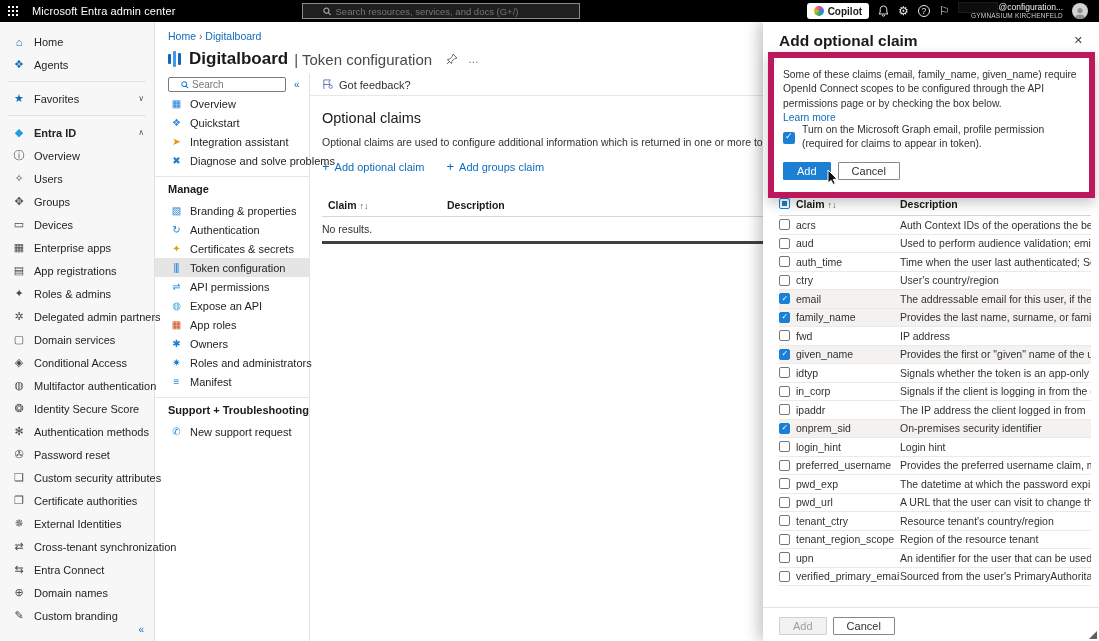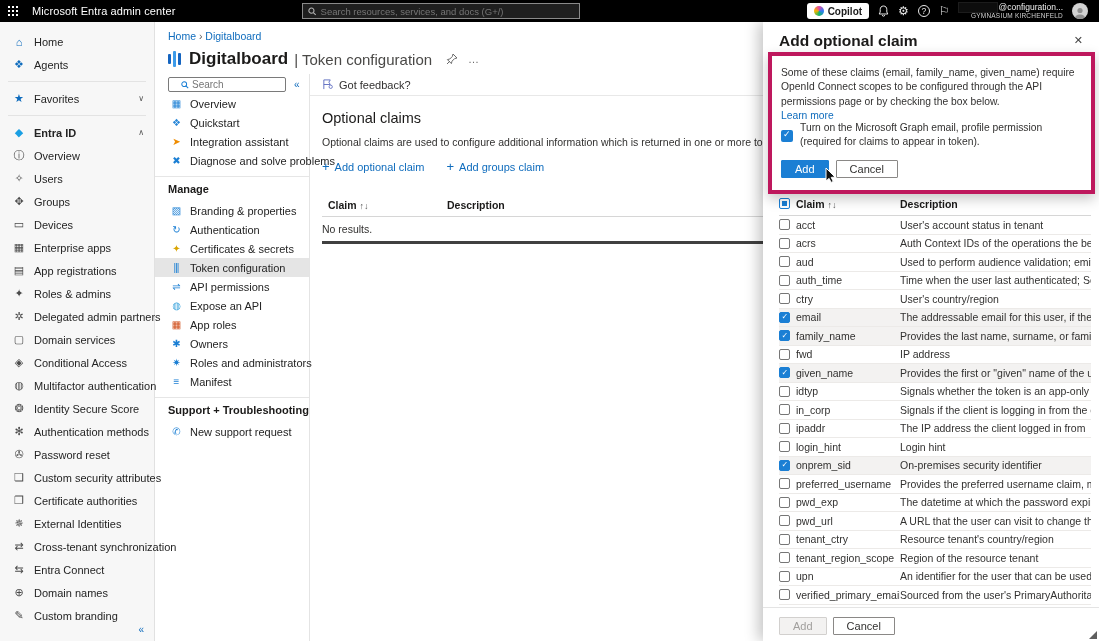--- a/index.html
+++ b/index.html
@@ -3,21 +3,21 @@
 <meta charset="utf-8">
 <style>
   * { box-sizing: border-box; margin: 0; padding: 0; }
   html,body { width:1099px; height:641px; overflow:hidden; }
   body { font-family:"Liberation Sans", sans-serif; font-size:11px; color:#242424; background:#fff; position:relative; }
 
   
   .topbar { position:absolute; left:0; top:0; width:1099px; height:22px; background:#000; display:flex; align-items:center; color:#fff; z-index:40; }
   .waffle { width:26px; display:flex; justify-content:center; align-items:center; height:100%; cursor:pointer; }
   .brand { font-size:11px; letter-spacing:.1px; margin-left:6px; white-space:nowrap; }
-  .tb-search { position:absolute; left:302px; top:3px; width:278px; height:16px; background:#1f1f1f; border:1px solid #8a8a8a; display:flex; align-items:center; padding:0 5px; }
+  .tb-search { position:absolute; left:302px; top:3px; width:278px; height:16px; background:#1f1f1f; border:1px solid #8a8a8a; display:flex; align-items:center; padding:0 20px; }
   .tb-search input { background:transparent; border:none; outline:none; color:#c9c9c9; font-size:9.5px; width:100%; font-family:inherit; }
   .tb-right { position:absolute; right:11px; top:0; height:22px; display:flex; align-items:center; gap:9px; }
   .copilot-pill { background:#fff; color:#1b1b1b; height:16px; border-radius:3px; display:flex; align-items:center; gap:4px; padding:0 7px; font-size:10px; font-weight:bold; cursor:pointer; }
   .copilot-dot { width:10px; height:10px; border-radius:50%; background:conic-gradient(#e548a5,#2f7cf6,#12b76a,#f7b500,#e548a5); }
   .tb-ic { color:#e8e8e8; font-size:12px; line-height:1; cursor:pointer; display:flex; align-items:center; }
   .help-circle { width:12px; height:12px; border:1px solid #e8e8e8; border-radius:50%; font-size:8.5px; display:flex; align-items:center; justify-content:center; }
   .account { text-align:right; line-height:1.1; cursor:pointer; }
   .acct-l1 { font-size:8.5px; color:#efefef; display:flex; align-items:center; justify-content:flex-end; }
   .redact { display:inline-block; width:38px; height:9px; background:#0d0d0d; outline:1px solid #1c1c1c; margin-right:2px; }
   .acct-l2 { font-size:6.5px; color:#cfcfcf; letter-spacing:.2px; }
@@ -97,21 +97,21 @@
   .pcb-ind::after { content:""; position:absolute; left:2px; top:2px; width:5px; height:5px; background:#1b7fd4; }
   .pname { width:104px; white-space:nowrap; overflow:hidden; }
   .pdesc { flex:1; white-space:nowrap; overflow:hidden; }
   .panel-footer { position:absolute; left:0; right:0; top:585px; border-top:1px solid #e4e4e4; padding:9px 0 0 16px; display:flex; gap:6px; }
   .btn { font-size:11px; font-family:inherit; padding:2px 13px; border:1px solid #8a8886; background:#fff; color:#323130; cursor:pointer; border-radius:1px; }
   .btn.primary { background:#1b7fd4; border-color:#1b7fd4; color:#fff; }
   .btn.disabled { background:#f3f2f1; border-color:#d2d0ce; color:#a19f9d; cursor:default; }
   .resize-handle { position:absolute; right:2px; bottom:2px; width:0; height:0; border-left:8px solid transparent; border-bottom:8px solid #5f5f5f; cursor:nwse-resize; }
 
   
-  .dialog { position:absolute; left:5px; top:30px; width:327px; background:#fff; border:4px solid #be185d; box-shadow:0 5px 12px rgba(0,0,0,.22); padding:10px 8px 12px 9px; z-index:5; }
+  .dialog { position:absolute; left:5px; top:30px; width:327px; background:#fff; border:6px solid #be185d; box-shadow:0 5px 12px rgba(0,0,0,.22); padding:10px 8px 12px 9px; z-index:5; }
   .dlg-intro { font-size:10.3px; color:#323130; line-height:1.4; }
   .dlg-cb-row { display:flex; gap:7px; margin-top:0; align-items:center; }
   .cb-checked { width:12px; height:12px; background:#1b7fd4; border-radius:2px; flex:none; position:relative; margin-top:1px; cursor:pointer; }
   .cb-checked::after { content:"✓"; color:#fff; font-size:9px; position:absolute; left:2px; top:-1px; }
   .dlg-cb-label { font-size:10.3px; color:#323130; line-height:1.35; }
   .dlg-btns { display:flex; gap:7px; margin-top:11px; position:relative; }
   .cursor-svg { position:absolute; left:44px; top:8px; z-index:9; }
 </style>
 </head>
 <body>
@@ -453,25 +453,20 @@
   </div>
 
   <div class="ptable">
     <div class="pt-head">
       <span class="pcb-ind"></span>
       <span class="pname"><span>Claim</span><span class="sort">↑↓</span></span>
       <span class="pdesc">Description</span>
     </div>
     <div>
 
-    <div class="prow">
-          <span class="pcb"></span>
-          <span class="pname">acct</span>
-          <span class="pdesc">User's account status in tenant</span>
-        </div>
         <div class="prow">
           <span class="pcb"></span>
           <span class="pname">acrs</span>
           <span class="pdesc">Auth Context IDs of the operations the bearer is eligible t...</span>
         </div>
         <div class="prow">
           <span class="pcb"></span>
           <span class="pname">aud</span>
           <span class="pdesc">Used to perform audience validation; emits the client ID o...</span>
         </div>
@@ -513,29 +508,29 @@
         <div class="prow">
           <span class="pcb"></span>
           <span class="pname">in_corp</span>
           <span class="pdesc">Signals if the client is logging in from the corporate netw...</span>
         </div>
         <div class="prow">
           <span class="pcb"></span>
           <span class="pname">ipaddr</span>
           <span class="pdesc">The IP address the client logged in from</span>
         </div>
+        <div class="prow checked">
+          <span class="pcb"></span>
+          <span class="pname">onprem_sid</span>
+          <span class="pdesc">On-premises security identifier</span>
+        </div>
         <div class="prow">
           <span class="pcb"></span>
           <span class="pname">login_hint</span>
           <span class="pdesc">Login hint</span>
-        </div>
-        <div class="prow checked">
-          <span class="pcb"></span>
-          <span class="pname">onprem_sid</span>
-          <span class="pdesc">On-premises security identifier</span>
         </div>
         <div class="prow">
           <span class="pcb"></span>
           <span class="pname">preferred_username</span>
           <span class="pdesc">Provides the preferred username claim, making it easier f...</span>
         </div>
         <div class="prow">
           <span class="pcb"></span>
           <span class="pname">pwd_exp</span>
           <span class="pdesc">The datetime at which the password expires</span>

